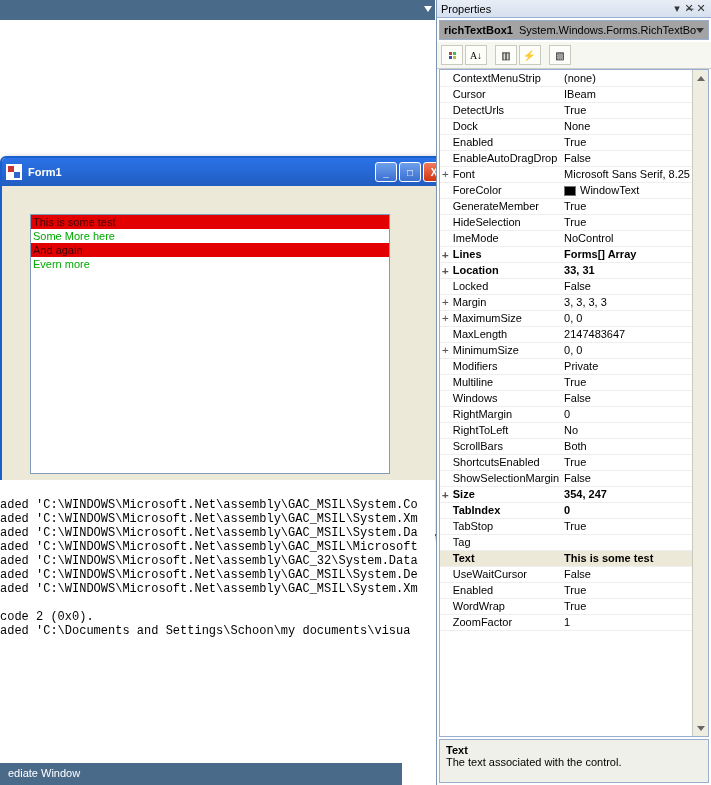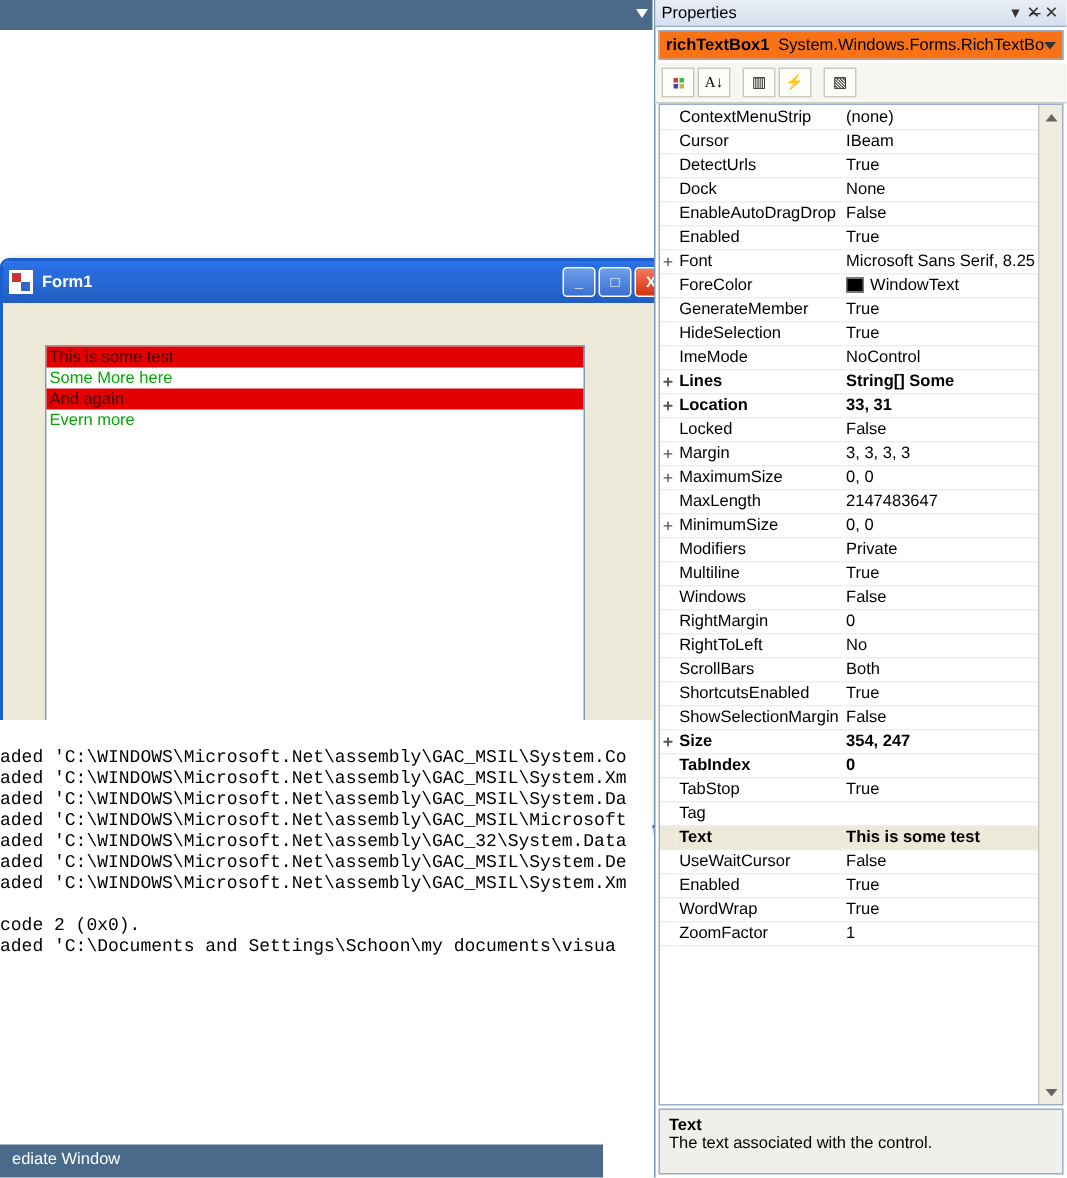--- a/index.html
+++ b/index.html
@@ -43,21 +43,21 @@
   }
 
   .gray-gap {
     position:absolute; left:0; top:20px; width:435px; height:150px;
     background:#fff;
   }
 
   
   .form1 {
     position: absolute;
-    left: 0; top: 172px;
+    left: 0; top: 156px;
     width: 451px; height: 380px;
     border: 2px solid #1a5fcc;
     border-radius: 6px 6px 0 0;
     background: #ece9d8;
     box-shadow: 2px 2px 6px rgba(0,0,0,.35);
   }
   .form1 .titlebar {
     background: linear-gradient(#2a72e8, #225dc0);
     height: 28px;
     display: flex;
@@ -131,21 +131,21 @@
     font-size:11px;
   }
   .props .paneltitle .spacer { flex:1; }
   .props .paneltitle .pbtn { width:12px; text-align:center; color:#333; cursor:default;}
   .props .objselect {
     display:flex; align-items:center;
     padding:2px 4px;
     border:1px solid #9aaed0;
     margin:2px;
     height:20px;
-    background:#f97316;
+    background:#a3a3a3;
   }
   .props .objselect b { margin-right:6px; }
   .props .objselect .dd { width:0;height:0;border-left:4px solid transparent;border-right:4px solid transparent;border-top:5px solid #333; }
   .props .toolbar {
     display:flex; gap:2px; padding:3px 4px;
     border-bottom:1px solid #ccc;
     background:#f7f7f2;
   }
   .props .toolbar .tb {
     width:22px;height:20px;
@@ -298,29 +298,29 @@
             <td class="name">DetectUrls</td>
             <td class="val">True</td>
           </tr>
           <tr>
             <td class="plus"></td>
             <td class="name">Dock</td>
             <td class="val">None</td>
           </tr>
           <tr>
             <td class="plus"></td>
+            <td class="name">Enabled</td>
+            <td class="val">True</td>
+          </tr>
+          <tr>
+            <td class="plus"></td>
             <td class="name">EnableAutoDragDrop</td>
             <td class="val">False</td>
           </tr>
           <tr>
-            <td class="plus"></td>
-            <td class="name">Enabled</td>
-            <td class="val">True</td>
-          </tr>
-          <tr>
             <td class="plus">+</td>
             <td class="name">Font</td>
             <td class="val">Microsoft Sans Serif, 8.25</td>
           </tr>
           <tr>
             <td class="plus"></td>
             <td class="name">ForeColor</td>
             <td class="val"><span class="fcbox"></span>WindowText</td>
           </tr>
           <tr>
@@ -334,21 +334,21 @@
             <td class="val">True</td>
           </tr>
           <tr>
             <td class="plus"></td>
             <td class="name">ImeMode</td>
             <td class="val">NoControl</td>
           </tr>
           <tr class="bold">
             <td class="plus">+</td>
             <td class="name">Lines</td>
-            <td class="val">String[] Some</td>
+            <td class="val">Forms[] Array</td>
           </tr>
           <tr class="bold">
             <td class="plus">+</td>
             <td class="name">Location</td>
             <td class="val">33, 31</td>
           </tr>
           <tr>
             <td class="plus"></td>
             <td class="name">Locked</td>
             <td class="val">False</td>

